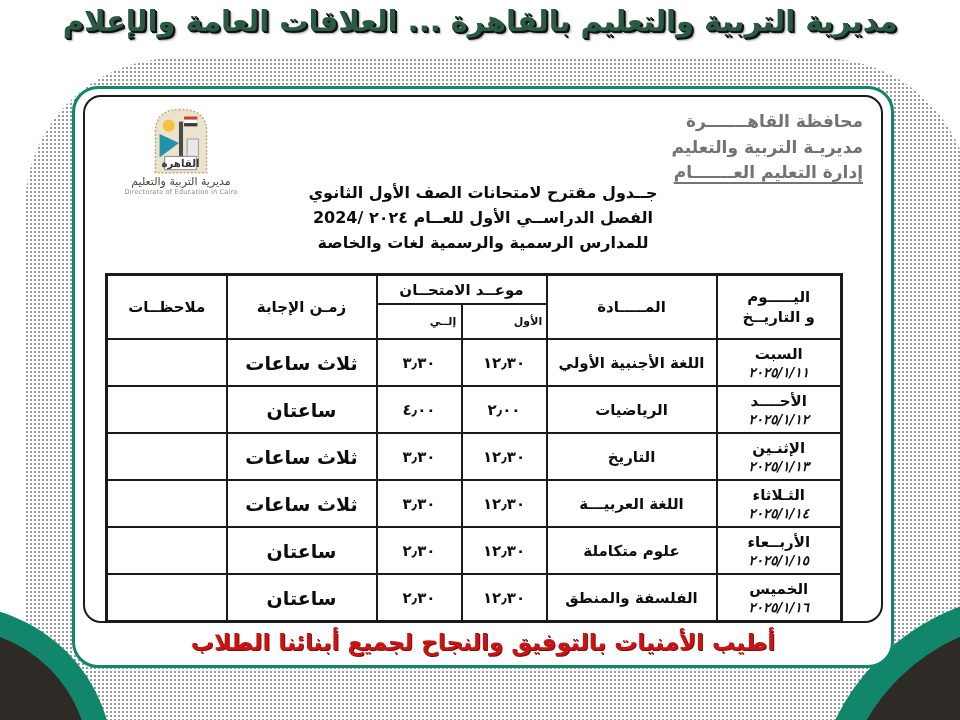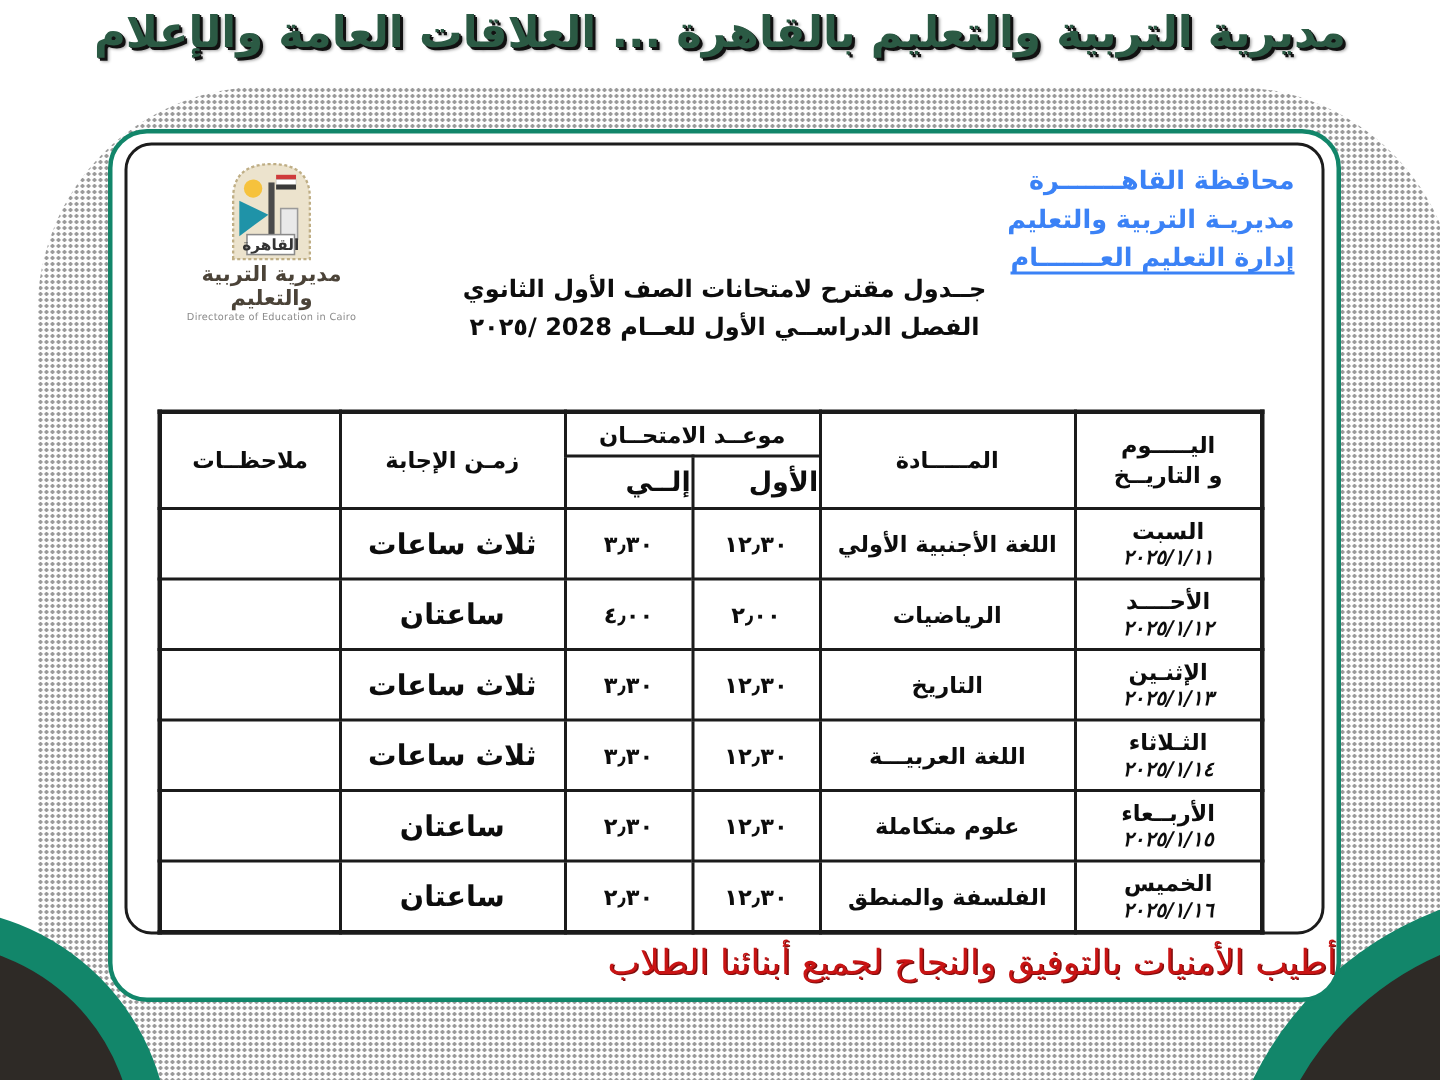--- a/index.html
+++ b/index.html
@@ -41,61 +41,61 @@
     background:#ffffff;border:3px solid #12866a;border-radius:26px;
     z-index:2;direction:rtl;
   }
   .frame{
     position:absolute;left:8px;right:8px;top:6px;height:524px;
     border:2px solid #1c1c1c;border-radius:18px;
   }
 
   
   .logo-block{position:absolute;left:38px;top:4px;width:116px;text-align:center;direction:rtl;}
-  .logo-caption-ar{font-size:14px;font-weight:bold;color:#4b4338;margin-top:-4px;}
+  .logo-caption-ar{font-size:11px;font-weight:normal;color:#4b4338;margin-top:-4px;}
   .logo-caption-en{font-size:6.5px;color:#8a8a8a;letter-spacing:.2px;}
 
   
   .letterhead{
     position:absolute;right:18px;top:12px;text-align:right;direction:rtl;
-    font-size:17px;font-weight:bold;color:#3b82f6;line-height:1.5;
+    font-size:17px;font-weight:bold;color:#737373;line-height:1.5;
   }
   .letterhead .u{text-decoration:underline;text-decoration-thickness:2px;text-underline-offset:4px;}
 
   
   .doc-title{
     position:absolute;left:0;right:0;top:84px;text-align:center;direction:rtl;
     font-size:16px;font-weight:bold;color:#0d0d0d;line-height:1.55;
   }
 
   
   .table-wrap{position:absolute;top:176px;right:38px;left:23px;}
   table.exam{
     width:100%;border-collapse:collapse;direction:rtl;
     font-weight:bold;color:#0d0d0d;table-layout:fixed;
   }
   table.exam th,table.exam td{
     border:2px solid #1b1b1b;text-align:center;vertical-align:middle;padding:0;
   }
   table.exam{border:3px solid #1b1b1b;}
   thead tr.h1 th{height:27px;font-size:15px;}
-  thead tr.h2 th{height:33px;font-size:18px;padding-left:48px;}
+  thead tr.h2 th{height:33px;font-size:11px;padding-left:48px;}
   tbody td{height:45px;}
   .c-day .day-name{font-size:15px;line-height:1.25;}
   .c-day .day-date{font-size:13.5px;line-height:1.2;font-style:italic;}
   .c-subject{font-size:15px;}
   .c-time{font-size:15px;}
   .c-duration{font-size:19px;}
   .c-notes{font-size:14px;}
   th.h-day div{line-height:1.35;font-size:15px;}
 
   
   .wishes{
-    position:absolute;left:0;right:0;top:540px;text-align:right;direction:rtl;
-    font-size:23px;font-weight:normal;color:#c91414;
+    position:absolute;left:0;right:0;top:540px;text-align:center;direction:rtl;
+    font-size:23px;font-weight:bold;color:#c91414;
     text-shadow:1px 1px 0 #7e0d0d;
   }
 </style>
 </head>
 <body>
 
 <div class="page">
 
   <div class="bg-halftone"></div>
   <div class="corner-circle left"></div>
@@ -126,21 +126,22 @@
       </div>
 
       <div class="letterhead">
         <div>محافظة القاهـــــــرة</div>
         <div>مديريـة التربية والتعليم</div>
         <div class="u">إدارة التعليم العـــــــام</div>
       </div>
 
       <div class="doc-title">
         <div>جــدول مقترح لامتحانات الصف الأول الثانوي</div>
-        <div>الفصل الدراســي الأول للعــام 2028 /٢٠٢٥</div>
+        <div>الفصل الدراســي الأول للعــام ٢٠٢٤ /2024</div>
+        <div>للمدارس الرسمية والرسمية لغات والخاصة</div>
       </div>
 
       <div class="table-wrap">
         <table class="exam">
           <colgroup>
             <col style="width:125px">
               <col style="width:170px">
               <col style="width:85px">
             <col style="width:85px">
               <col style="width:150px">

